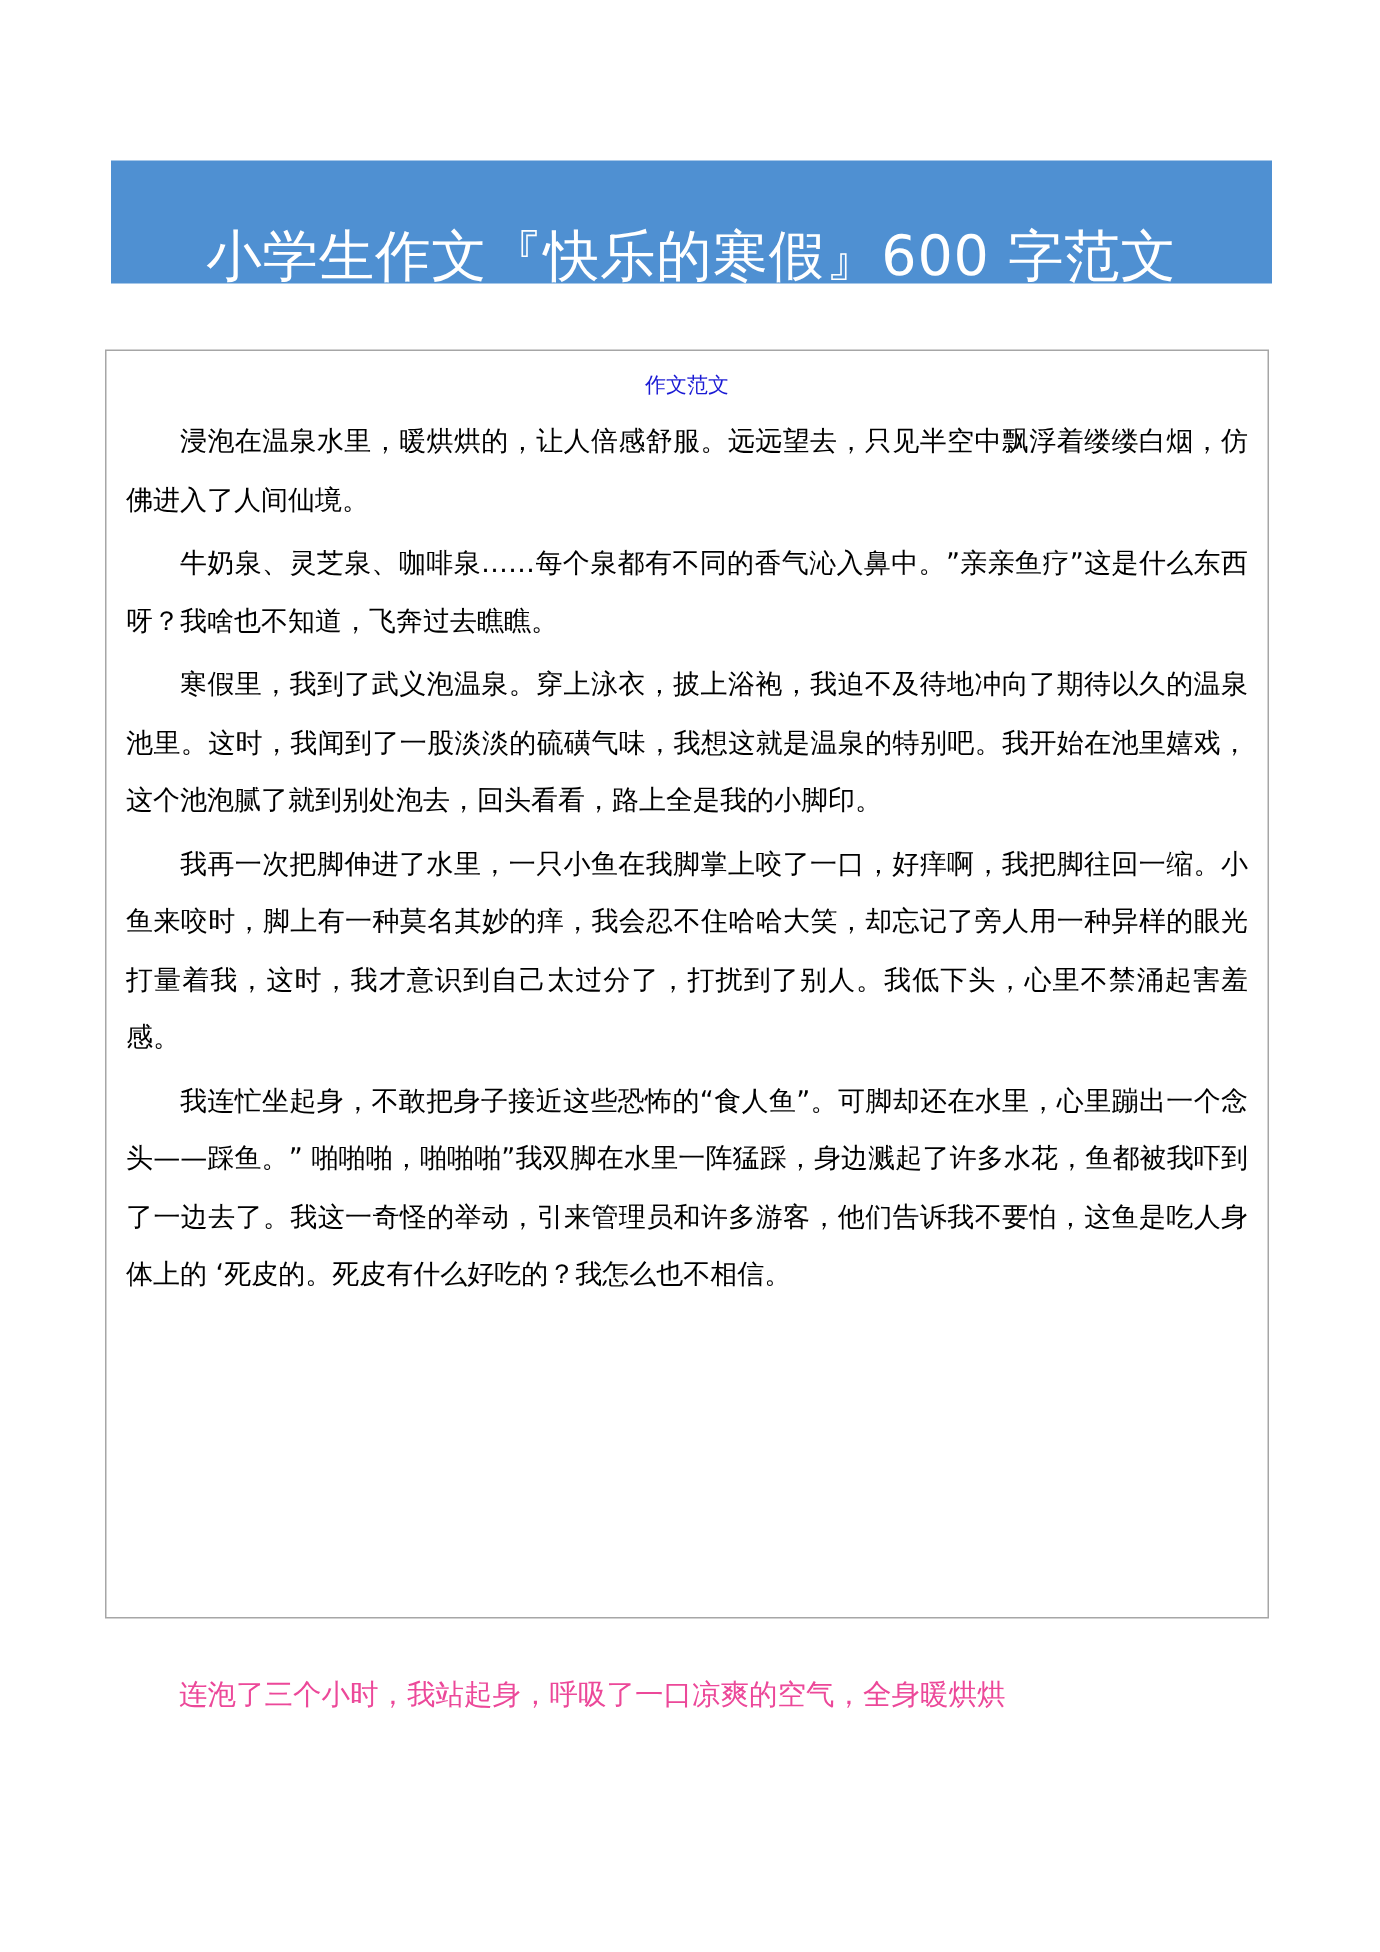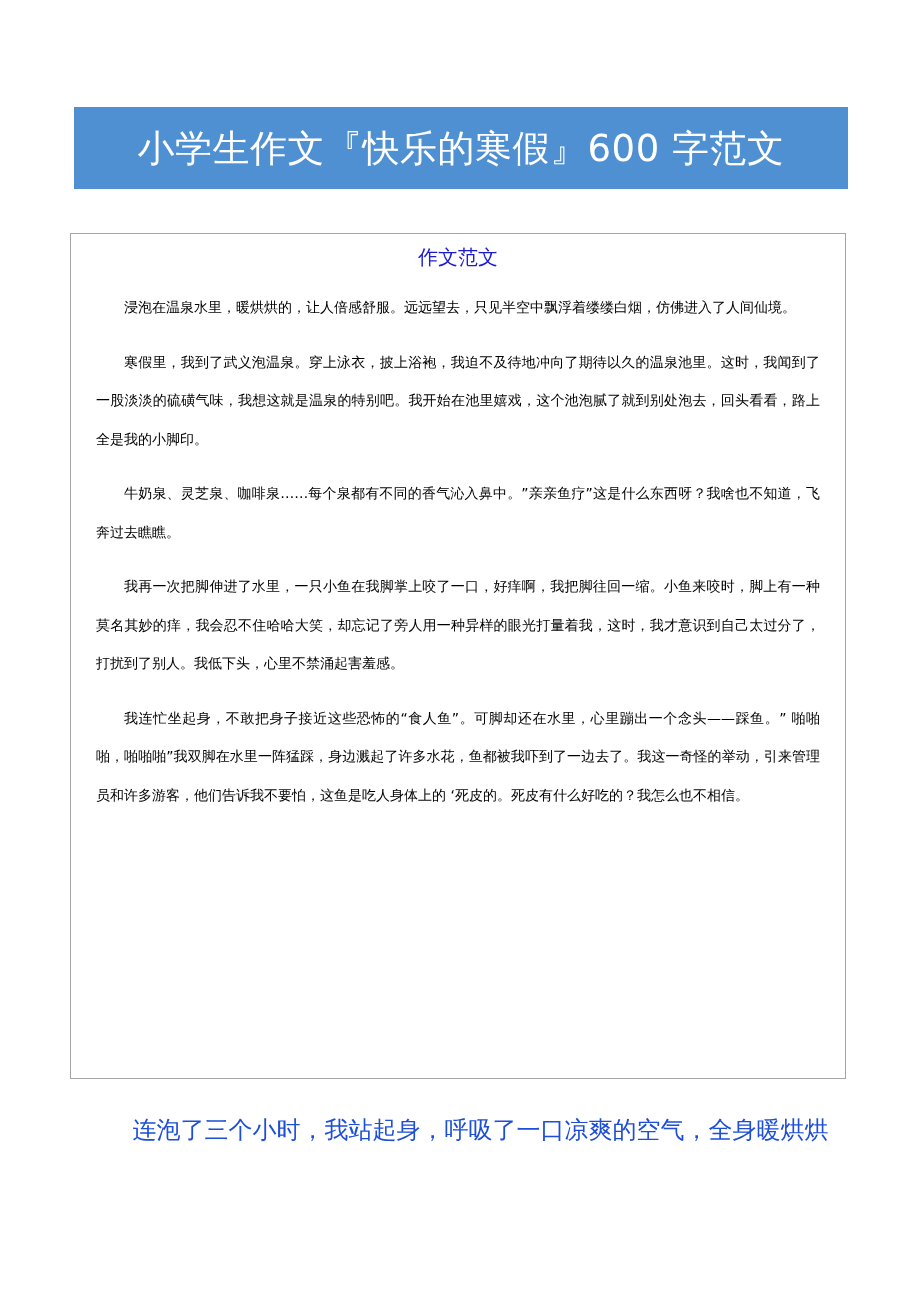--- a/index.html
+++ b/index.html
@@ -25,21 +25,21 @@
 
   
   .title-banner {
     position: absolute;
     left: 74px;
     top: 107px;
     width: 774px;
     height: 82px;
     background: #4f90d2;
     display: flex;
-    align-items: center;
+    align-items: flex-end;
     justify-content: center;
   }
   .title-text {
     color: #ffffff;
     font-size: 37px;
     font-weight: 400;
     letter-spacing: 0.5px;
     line-height: 1;
     white-space: nowrap;
     font-family: "DejaVu Sans", "Liberation Sans", sans-serif;
@@ -54,67 +54,67 @@
     height: 846px;
     border: 1px solid #a6a6a6;
     background: #ffffff;
     padding: 6px 9px 0 9px;
     overflow: hidden;
   }
 
   .subtitle {
     text-align: center;
     color: #1a1ad4;
-    font-size: 20px;
+    font-size: 14px;
     line-height: 30px;
     margin: 2px 0 3px 0;
     font-weight: 400;
   }
 
   .para {
-    font-size: 14px;
+    font-size: 18px;
     line-height: 38.5px;
     text-align: justify;
     text-justify: inter-ideograph;
     text-indent: 2em;
-    margin: 16px;
+    margin: 4px;
     color: #000000;
     letter-spacing: 0px;
   }
 
   
   .tail-para {
     position: absolute;
     left: 70px;
     top: 1111px;
     width: 790px;
-    font-size: 24px;
+    font-size: 19px;
     line-height: 38.5px;
     text-indent: 2.6em;
     margin: 0;
-    color: #1d4ed8;
+    color: #ec4899;
     white-space: nowrap;
   }
 </style>
 </head>
 <body>
 
 <div class="page">
 
   <div class="title-banner">
     <div class="title-text">小学生作文『快乐的寒假』600 字范文</div>
   </div>
 
   <div class="essay-box">
 
     <div class="subtitle">作文范文</div>
 
     <p class="para">浸泡在温泉水里，暖烘烘的，让人倍感舒服。远远望去，只见半空中飘浮着缕缕白烟，仿佛进入了人间仙境。</p>
+    <p class="para">牛奶泉、灵芝泉、咖啡泉……每个泉都有不同的香气沁入鼻中。”亲亲鱼疗”这是什么东西呀？我啥也不知道，飞奔过去瞧瞧。</p>
     <p class="para">寒假里，我到了武义泡温泉。穿上泳衣，披上浴袍，我迫不及待地冲向了期待以久的温泉池里。这时，我闻到了一股淡淡的硫磺气味，我想这就是温泉的特别吧。我开始在池里嬉戏，这个池泡腻了就到别处泡去，回头看看，路上全是我的小脚印。</p>
-    <p class="para">牛奶泉、灵芝泉、咖啡泉……每个泉都有不同的香气沁入鼻中。”亲亲鱼疗”这是什么东西呀？我啥也不知道，飞奔过去瞧瞧。</p>
     <p class="para">我再一次把脚伸进了水里，一只小鱼在我脚掌上咬了一口，好痒啊，我把脚往回一缩。小鱼来咬时，脚上有一种莫名其妙的痒，我会忍不住哈哈大笑，却忘记了旁人用一种异样的眼光打量着我，这时，我才意识到自己太过分了，打扰到了别人。我低下头，心里不禁涌起害羞感。</p>
     <p class="para">我连忙坐起身，不敢把身子接近这些恐怖的“食人鱼”。可脚却还在水里，心里蹦出一个念头——踩鱼。” 啪啪啪，啪啪啪”我双脚在水里一阵猛踩，身边溅起了许多水花，鱼都被我吓到了一边去了。我这一奇怪的举动，引来管理员和许多游客，他们告诉我不要怕，这鱼是吃人身体上的 ‘死皮的。死皮有什么好吃的？我怎么也不相信。</p>
 
   </div>
 
   <p class="tail-para">连泡了三个小时，我站起身，呼吸了一口凉爽的空气，全身暖烘烘</p>
 
 </div>
 
 </body></html>

